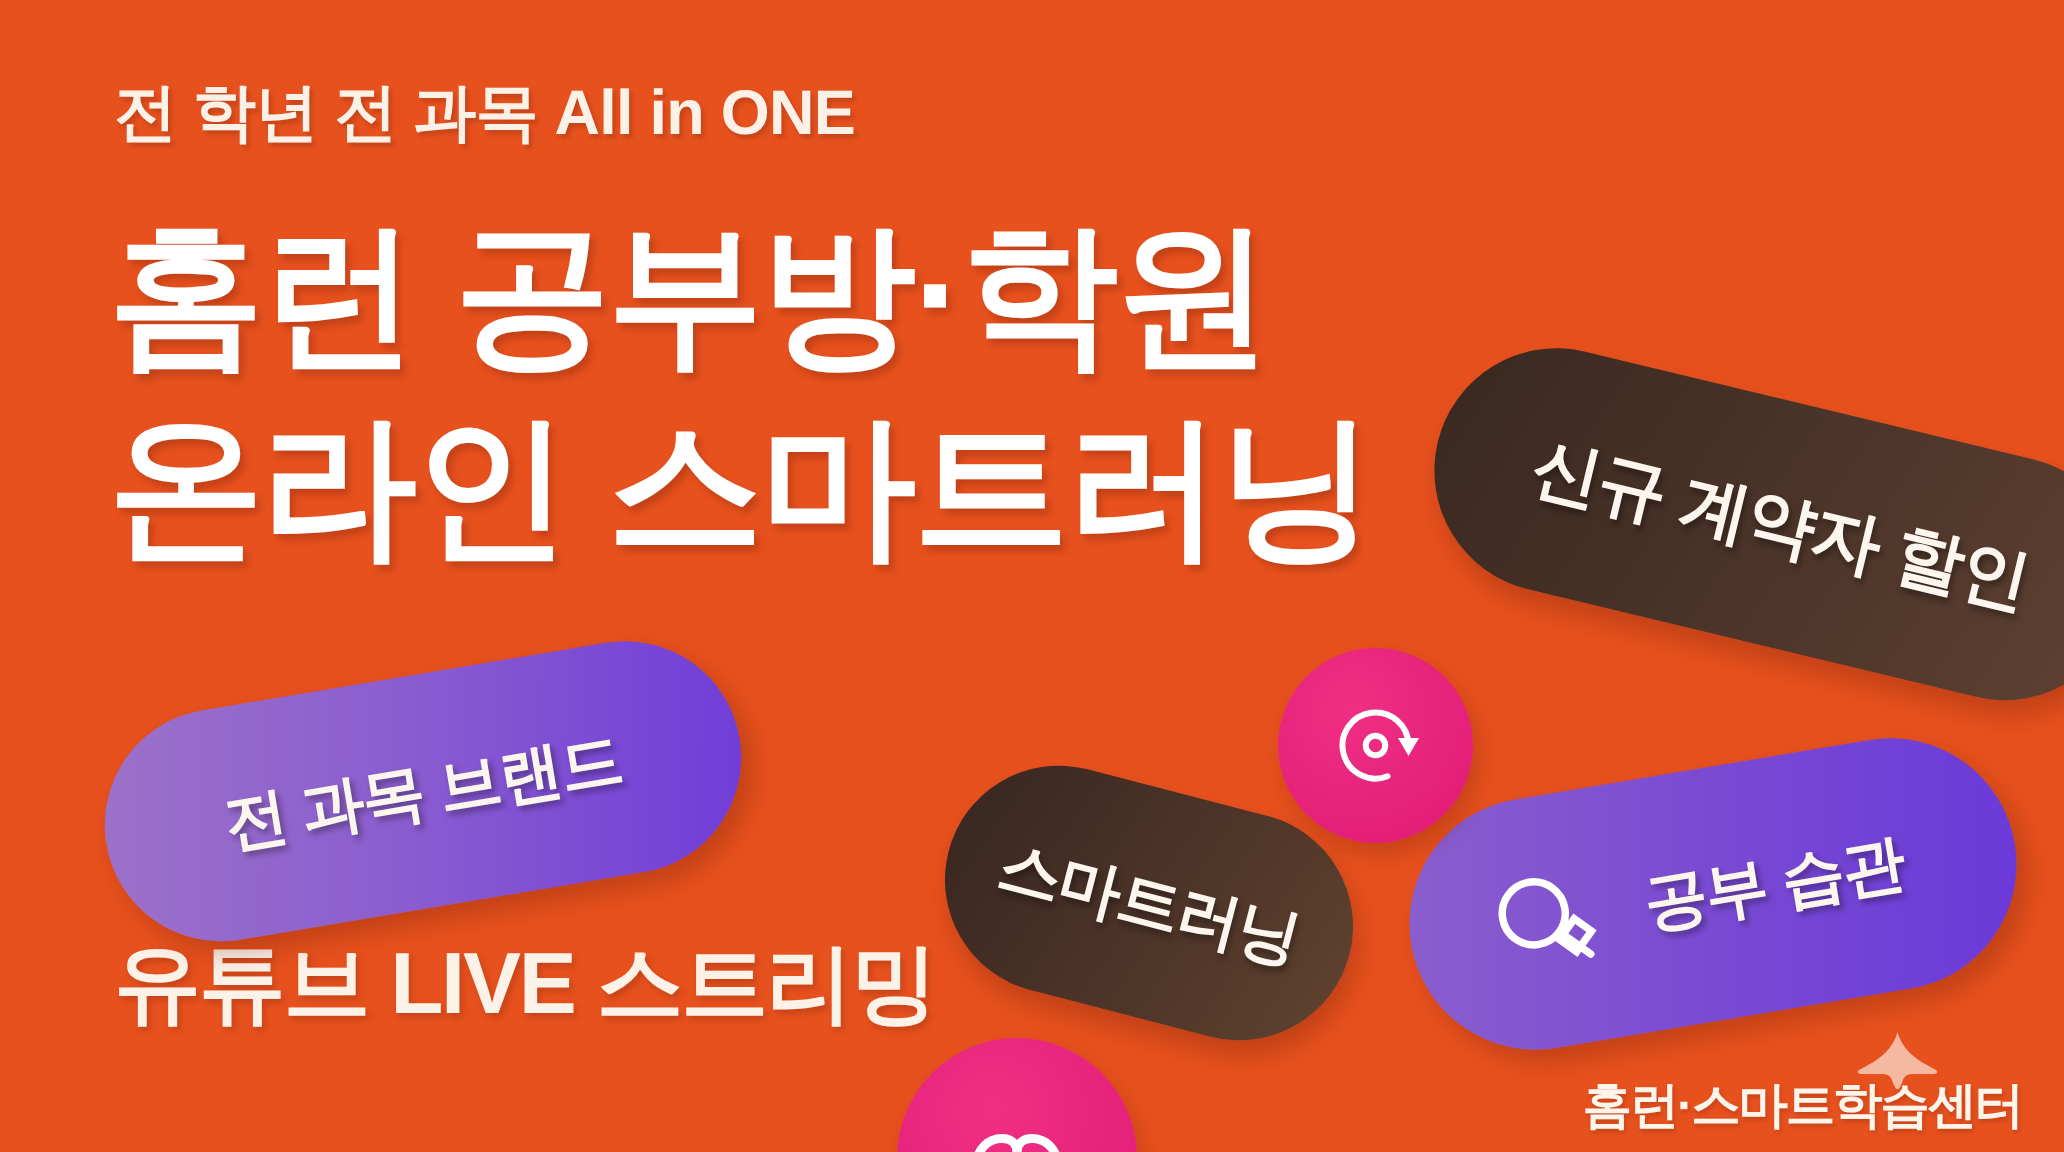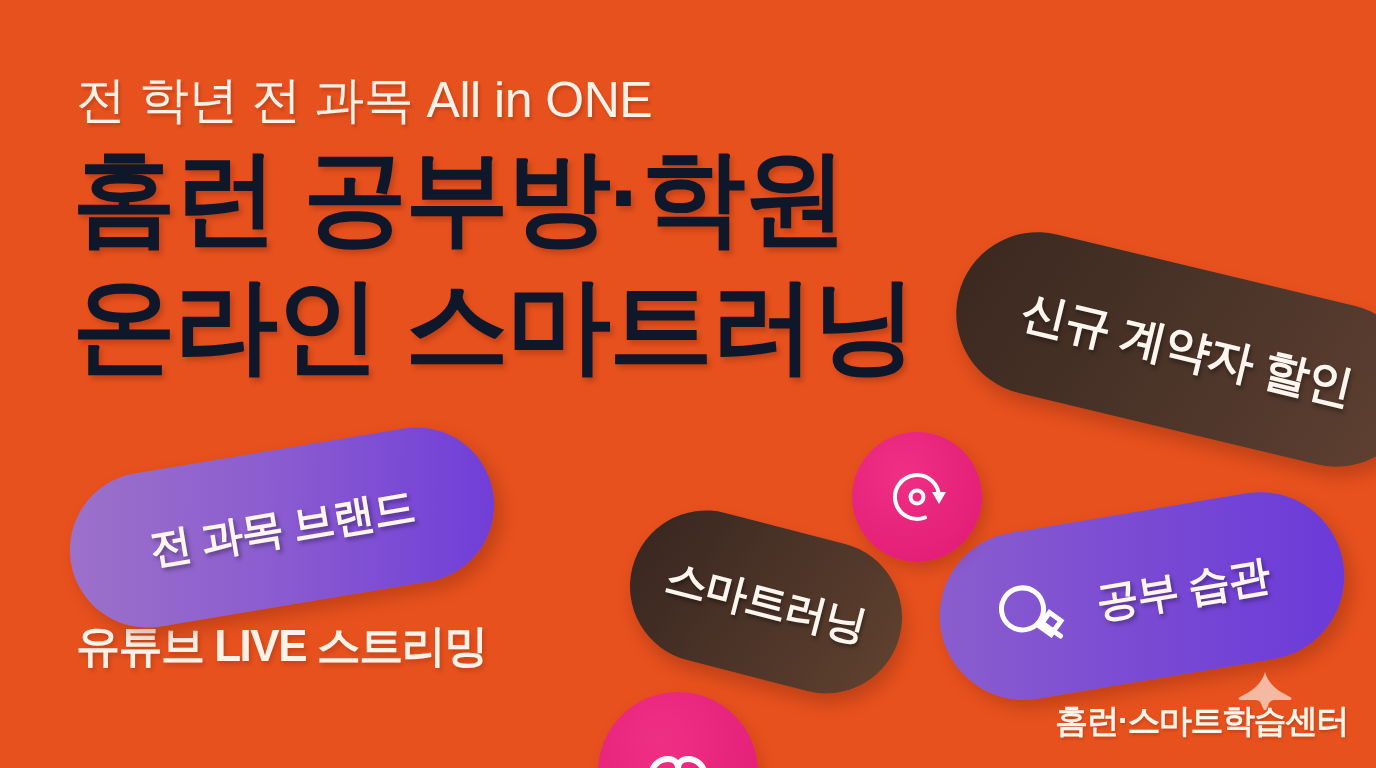--- a/index.html
+++ b/index.html
@@ -18,60 +18,59 @@
     background: #e7511e;
     font-family: "Liberation Sans", "DejaVu Sans", sans-serif;
     -webkit-font-smoothing: antialiased;
   }
 
   
   .eyebrow {
     position: absolute;
     left: 76px;
     top: 47px;
-    font-size: 50px;
-    font-weight: 400;
+    font-size: 42px;
+    font-weight: 700;
     letter-spacing: -0.5px;
     color: #fbf1e7;
     white-space: nowrap;
     text-shadow: 2px 3px 3px rgba(120,35,10,0.30);
-    margin-top: 20px;
   }
 
   .headline {
     position: absolute;
     left: 72px;
     font-weight: 800;
     font-size: 104px;
     line-height: 1;
     letter-spacing: -2px;
-    color: #0f172a;
+    color: #ffffff;
     white-space: nowrap;
     text-shadow: 3px 4px 5px rgba(120,35,10,0.32);
   }
   .headline.l1 { top: 145px; }
   .headline.l2 { top: 273px; }
 
   .live-line {
     position: absolute;
     left: 76px;
     top: 617px;
-    font-size: 44px;
+    font-size: 58px;
     font-weight: 800;
     letter-spacing: -1.5px;
     color: #fcf2e8;
     white-space: nowrap;
     text-shadow: 2px 3px 4px rgba(120,35,10,0.30);
   }
 
   
   .logo {
     position: absolute;
     right: 28px;
-    bottom: 18px;
+    bottom: 2px;
     width: 300px;
     height: 80px;
     margin-left: 45px;
   }
   .logo-roof {
     position: absolute;
     right: 52px;
     top: 0px;
     width: 62px;
     height: 40px;

